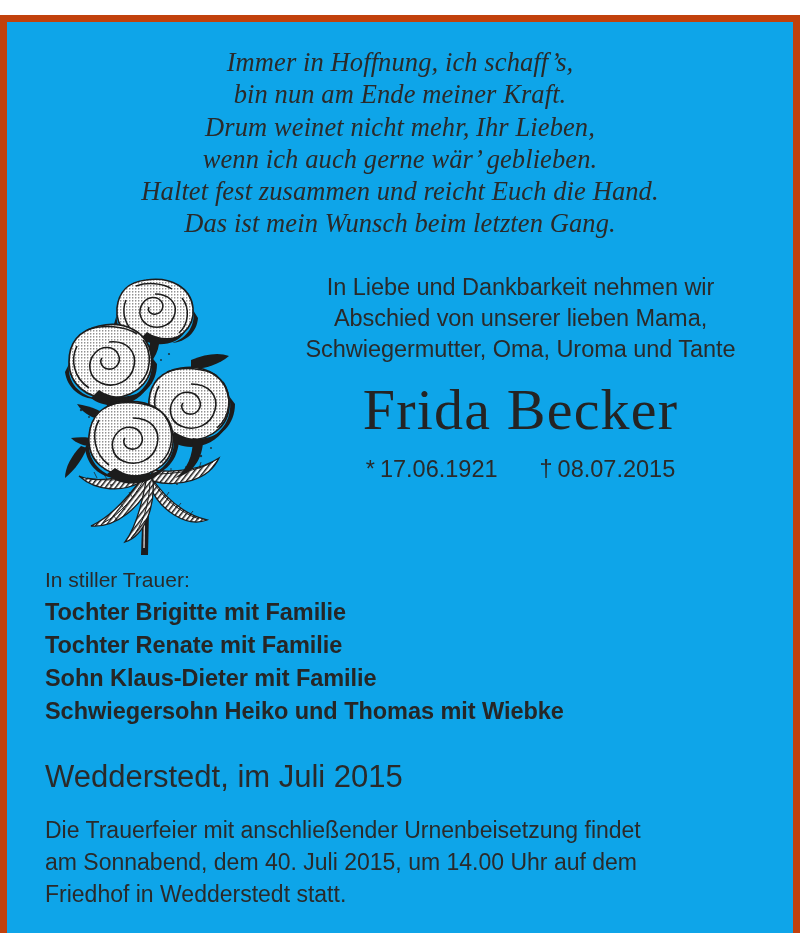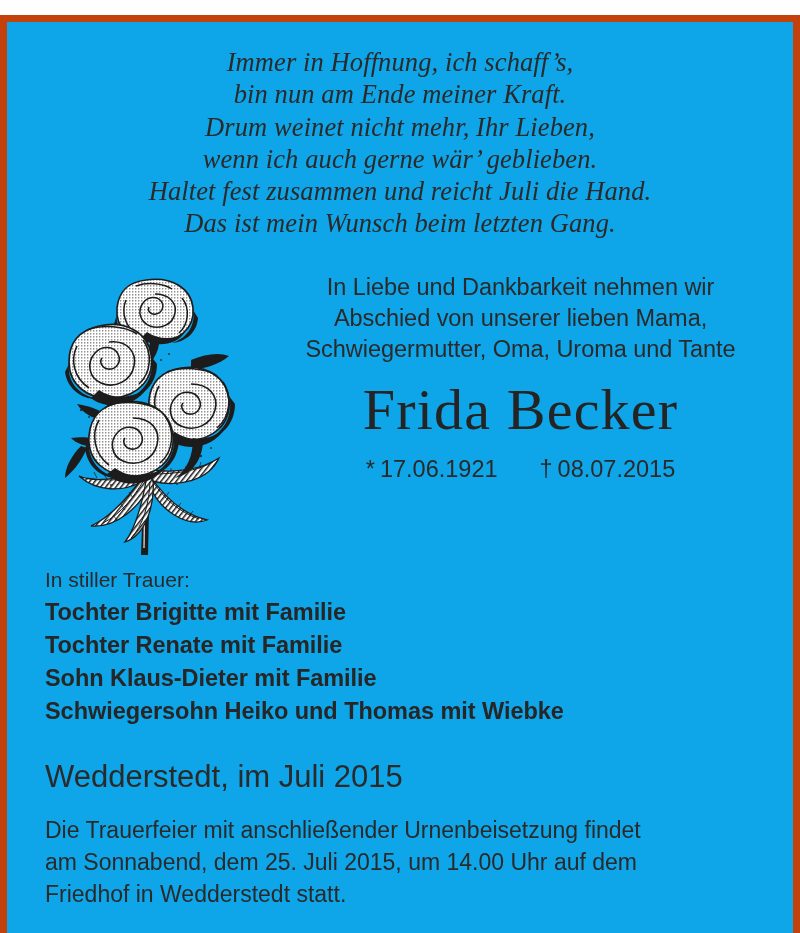--- a/index.html
+++ b/index.html
@@ -134,21 +134,21 @@
 </head>
 <body>
 
 <div id="notice">
 
   <div class="poem">
     <span class="line">Immer in Hoffnung, ich schaff’s,</span>
     <span class="line">bin nun am Ende meiner Kraft.</span>
     <span class="line">Drum weinet nicht mehr, Ihr Lieben,</span>
     <span class="line">wenn ich auch gerne wär’ geblieben.</span>
-    <span class="line">Haltet fest zusammen und reicht Juli die Hand.</span>
+    <span class="line">Haltet fest zusammen und reicht Euch die Hand.</span>
     <span class="line">Das ist mein Wunsch beim letzten Gang.</span>
   </div>
 
   <div class="middle">
 
     <div class="bouquet">
       <svg viewBox="0 0 190 285" xmlns="http://www.w3.org/2000/svg" aria-hidden="true">
         <defs>
           <pattern id="stipple" width="3" height="3" patternUnits="userSpaceOnUse">
             <rect width="3" height="3" fill="#ffffff"></rect>
@@ -288,17 +288,17 @@
     <span class="mourn-name">Tochter Brigitte mit Familie</span>
     <span class="mourn-name">Tochter Renate mit Familie</span>
     <span class="mourn-name">Sohn Klaus-Dieter mit Familie</span>
     <span class="mourn-name">Schwiegersohn Heiko und Thomas mit Wiebke</span>
   </div>
 
   <div class="place">Wedderstedt, im Juli 2015</div>
 
   <div class="closing">
     <span class="line">Die Trauerfeier mit anschließender Urnenbeisetzung findet</span>
-    <span class="line">am Sonnabend, dem 25. Juli 2015, um 14.00 Uhr auf dem</span>
+    <span class="line">am Sonnabend, dem 40. Juli 2015, um 14.00 Uhr auf dem</span>
     <span class="line">Friedhof in Wedderstedt statt.</span>
   </div>
 
 </div>
 
 </body></html>

